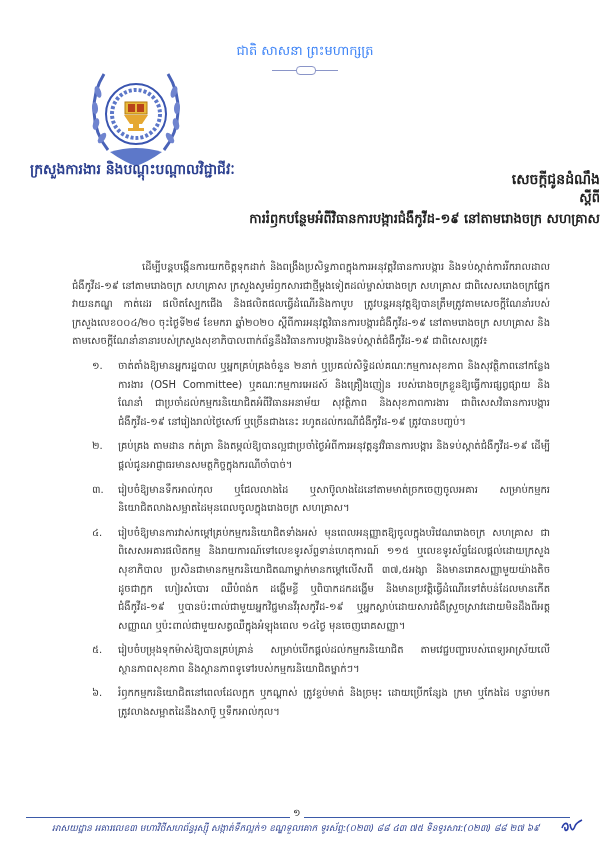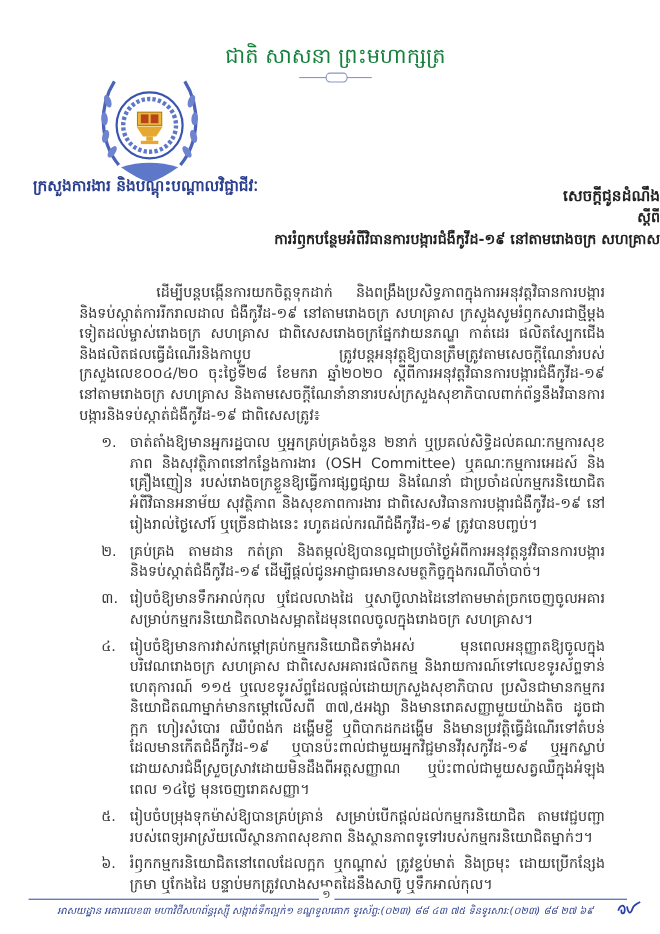--- a/index.html
+++ b/index.html
@@ -2,35 +2,35 @@
 <html><head>
   <meta charset="utf-8">
   <style>
     html, body { margin: 0; padding: 0; }
     body {
       width: 600px; height: 849px; background: #ffffff; position: relative; overflow: hidden;
       font-family: "DejaVu Sans", sans-serif; color: #2a2a2a;
     }
     .kingdom { position: absolute; left: 0; right: 0; top: 40px; text-align: center; }
     .kingdom .k1 { color: #2b3f8f; font-weight: bold; font-size: 19px; letter-spacing: 0.5px; line-height: 26px; margin-left: 10px; }
-    .kingdom .k2 { color: #15803d; font-size: 19px; line-height: 22px; margin-left: 10px; }
+    .kingdom .k2 { color: #3b82f6; font-size: 13px; line-height: 22px; margin-left: 10px; }
     .kingdom .orn { margin: 4px auto 0; width: 66px; height: 8px; position: relative; margin-left: calc(50% - 28px); }
     .kingdom .orn::before { content: ""; position: absolute; left: 0; right: 0; top: 4px; border-top: 1px solid #8a95c8; }
     .kingdom .orn span { position: absolute; left: 24px; top: 0; width: 18px; height: 7px; background: #fff; border: 1px solid #8a95c8; border-radius: 4px; }
 
     .logo { position: absolute; left: 88px; top: 66px; width: 96px; height: 104px; }
 
     .ministry { position: absolute; left: 30px; top: 160px; color: #2b3f8f; font-weight: bold; font-size: 14px; }
 
     .titles { position: absolute; left: 0; right: 0; top: 168px; text-align: right; }
     .titles .t1 { font-weight: bold; font-size: 14px; line-height: 22px; color: #222; }
     .titles .t2 { font-weight: bold; font-size: 13px; line-height: 18px; color: #222; font-family: Liberation Mono, monospace; }
     .titles .t3 { font-weight: bold; font-size: 13px; line-height: 22px; color: #222; }
 
-    .body { position: absolute; left: 72px; right: 50px; top: 258px; font-size: 13px; line-height: 18.6px; color: #333; text-align: justify; }
+    .body { position: absolute; left: 72px; right: 50px; top: 258px; font-size: 10px; line-height: 18.6px; color: #333; text-align: justify; }
     .body .intro { text-indent: 70px; margin: 0 0 6px 0; }
     .list { list-style: none; margin: 0; padding: 0; }
     .list li { position: relative; padding-left: 46px; margin-bottom: 6px; }
     .list li .num { position: absolute; left: 20px; top: 0; }
 
     .footer-line { position: absolute; left: 26px; right: 30px; top: 817px; border-top: 1.5px solid #3b5aa8; }
     .page-no { position: absolute; left: 290px; top: 806px; font-size: 10px; color: #333; background: #fff; padding: 0 3px; }
     .footer-text { position: absolute; left: 52px; top: 822px; font-size: 9px; font-style: italic; color: #2b3f8f; white-space: nowrap; }
     .signature { position: absolute; left: 560px; top: 818px; width: 24px; height: 18px; }
   </style>

